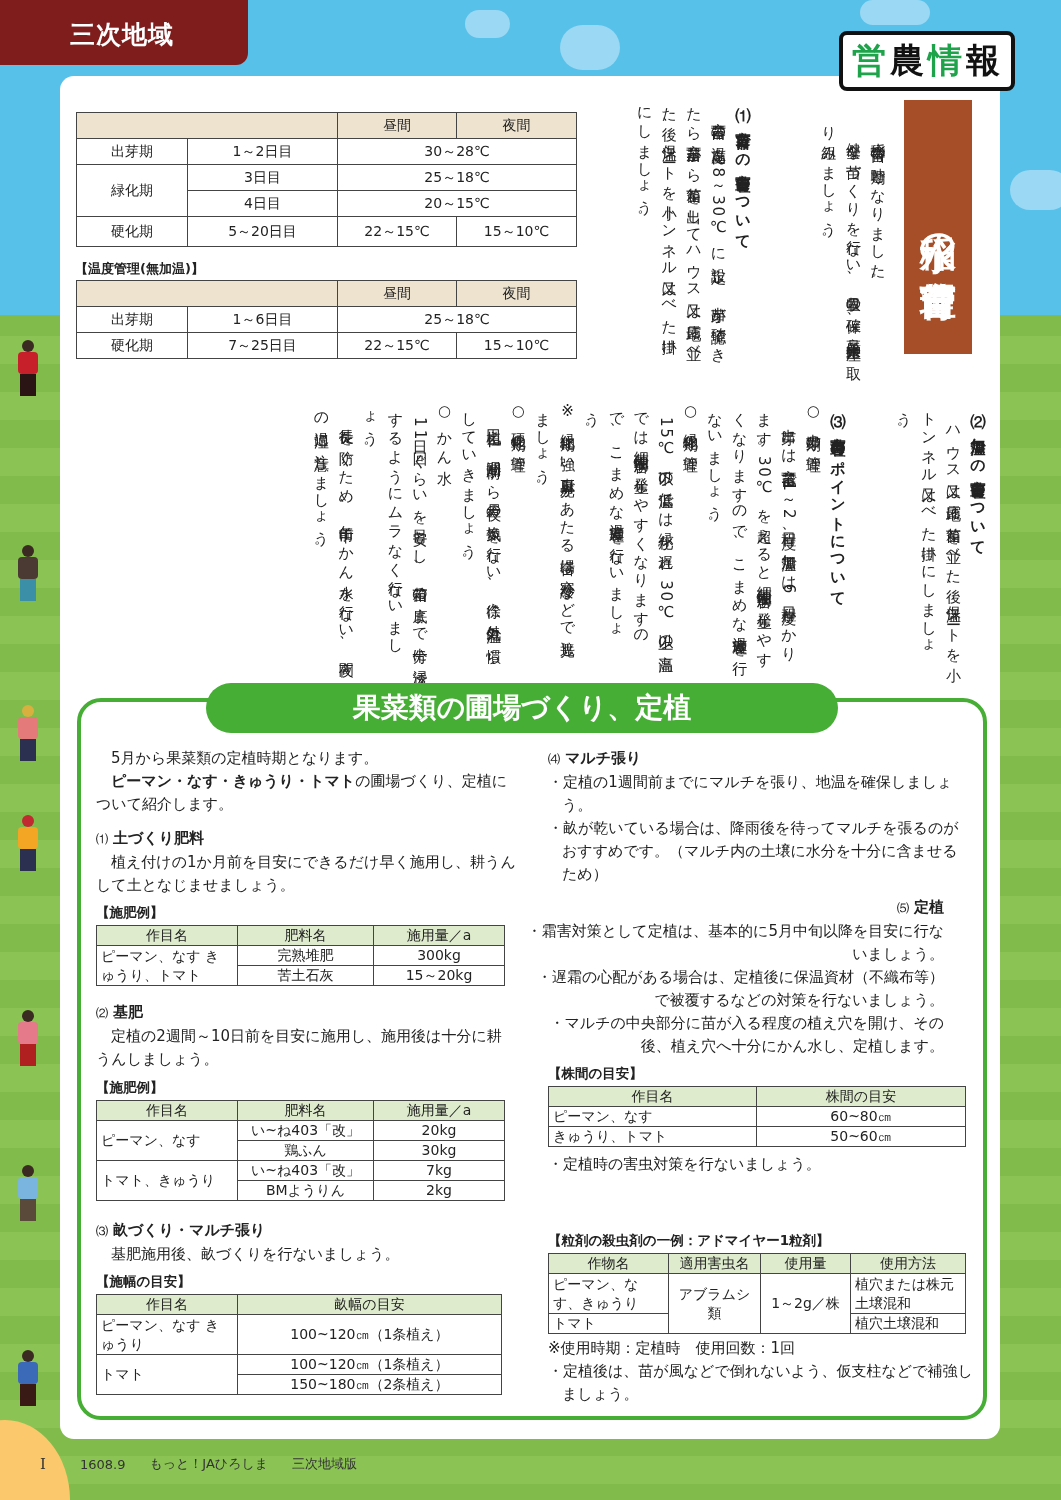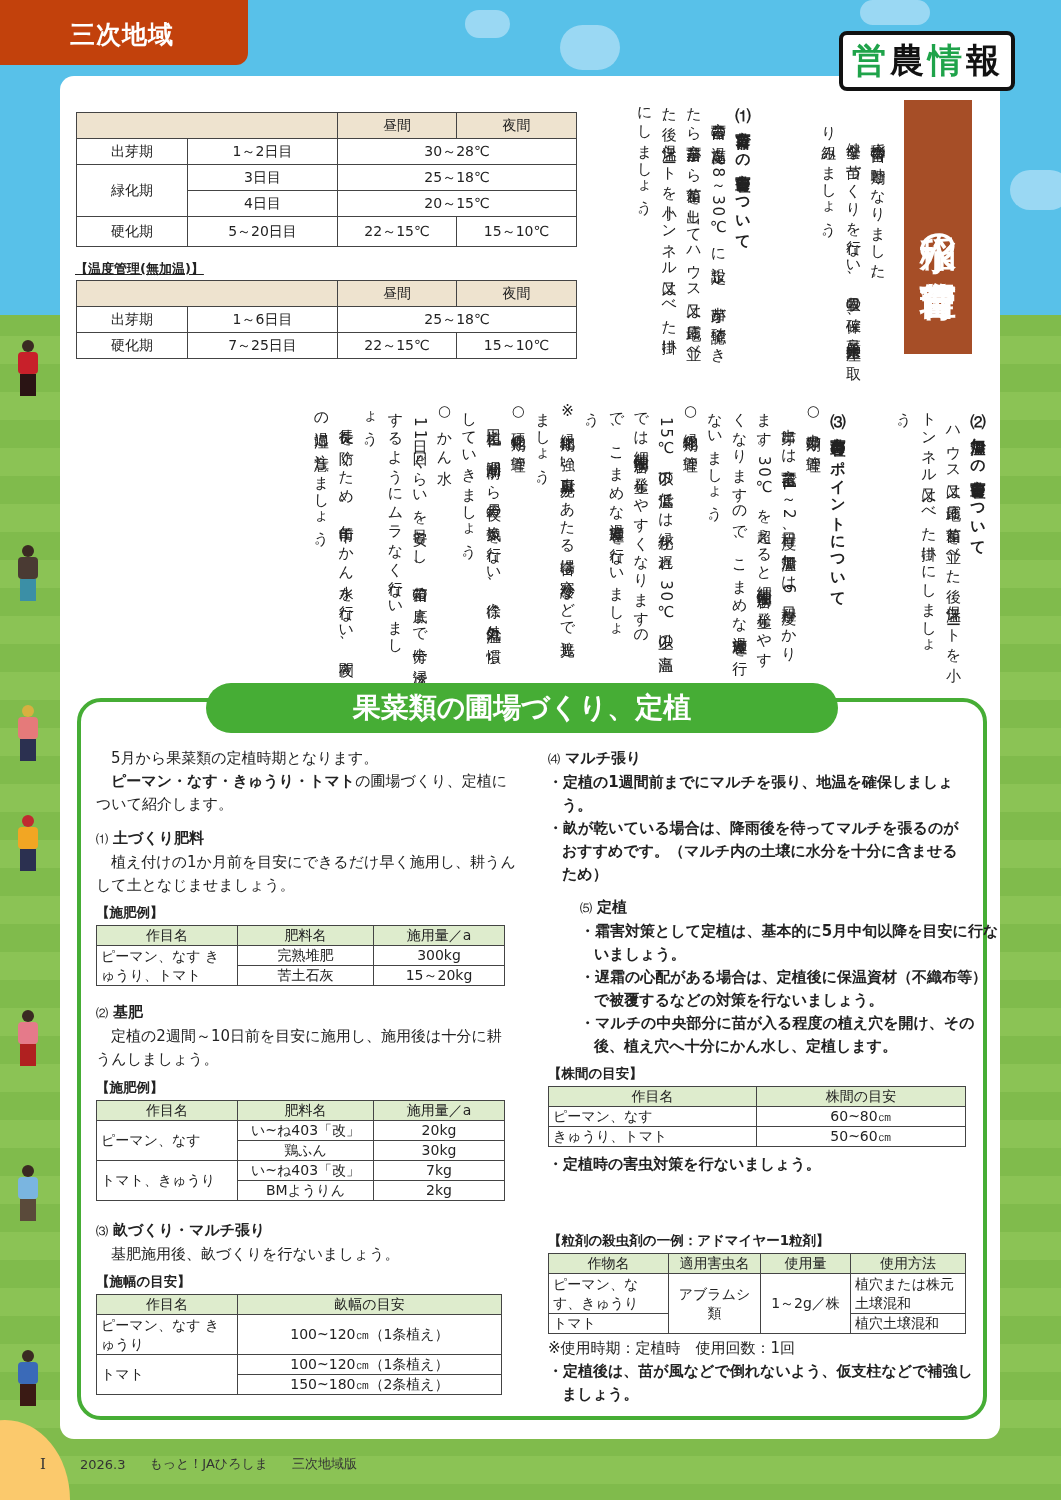--- a/index.html
+++ b/index.html
@@ -11,21 +11,21 @@
     background:
       repeating-linear-gradient(180deg, #8bc355 0px, #8bc355 28px, #80bb4c 28px, #80bb4c 56px);
   }
   .sky {
     position: absolute; left: 0; top: 0; width: 1061px; height: 315px;
     background: #58c1e9;
   }
   .cloud { position: absolute; background: #9ad8f3; border-radius: 40px; }
   .region-tab {
     position: absolute; left: 0; top: 0; width: 248px; height: 65px;
-    background: #c2410c; border-bottom-right-radius: 12px;
+    background: #7f1d1d; border-bottom-right-radius: 12px;
     color: #fff; font-weight: bold; font-size: 25px;
     padding: 18px 0 0 70px; letter-spacing: 1px;
   }
   .badge {
     position: absolute; left: 839px; top: 31px; width: 176px; height: 60px;
     background: #fff; border: 4px solid #111; border-radius: 8px;
     display: flex; align-items: center; justify-content: center; gap: 2px;
     font-weight: bold; font-size: 34px; letter-spacing: 2px; z-index: 3;
   }
   .badge .g { color: #1fa34a; }
@@ -80,21 +80,21 @@
     border: 4px solid #46ad35; border-radius: 24px;
   }
   .green-banner {
     position: absolute; left: 206px; top: 683px; width: 632px; height: 50px;
     background: #46ad35; border-radius: 26px; color: #fff;
     font-weight: bold; font-size: 28px; text-align: center; line-height: 50px;
   }
   .txt { position: absolute; font-size: 15px; line-height: 23px; color: #222; }
   .sec { font-size: 15px; font-weight: bold; }
   .sec .n { font-weight: normal; font-size: 12px; margin-right: 5px; }
-  .bl { padding-left: 14px; text-indent: -14px; font-weight: bold; }
+  .bl { padding-left: 14px; text-indent: -14px; }
   .ind { text-indent: 1em; }
   .lbl { font-size: 13.5px; font-weight: bold; text-align: center; }
 </style>
 </head>
 <body>
 
 <div class="sky">
   <div class="cloud" style="left:465px;top:10px;width:45px;height:28px;"></div>
   <div class="cloud" style="left:560px;top:25px;width:60px;height:45px;"></div>
   <div class="cloud" style="left:860px;top:0px;width:70px;height:25px;"></div>
@@ -172,21 +172,21 @@
       </tr>
   <tr style="height:30px;">
         <td>硬化期</td>
         <td>5～20日目</td>
         <td>22～15℃</td>
         <td>15～10℃</td>
       </tr>
 </tbody>
   </table>
 
-<div class="tbl-title" style="left:75px;top:260px;text-decoration:underline;">【温度管理(無加温)】</div>
+<div class="tbl-title" style="left:75px;top:260px;">【温度管理(無加温)】</div>
 <table class="t" style="left:76px;top:280px;width:501px;">
   <tbody>
       <tr>
     <th colspan="2" style="width:262px;"></th>
     <th style="width:119px;">昼間</th>
     <th style="width:120px;">夜間</th>
   </tr>
   <tr>
         <td style="width:111px;">出芽期</td>
         <td>1～6日目</td>
@@ -318,21 +318,21 @@
         <td class="c">150~180㎝（2条植え）</td>
       </tr>
 </tbody>
   </table>
 
 <div class="txt" style="left:548px;top:747px;width:420px;">
   <p class="sec"><span class="n">⑷</span><span>マルチ張り</span></p>
   <p class="bl">・定植の1週間前までにマルチを張り、地温を確保しましょう。</p>
   <p class="bl">・畝が乾いている場合は、降雨後を待ってマルチを張るのがおすすめです。（マルチ内の土壌に水分を十分に含ませるため）</p>
 </div>
-<div class="txt" style="left:580px;top:896px;width:420px;">
+<div class="txt" style="left:524px;top:896px;width:420px;text-align:right;">
   <p class="sec"><span class="n">⑸</span><span>定植</span></p>
   <p class="bl">・霜害対策として定植は、基本的に5月中旬以降を目安に行ないましょう。</p>
   <p class="bl">・遅霜の心配がある場合は、定植後に保温資材（不織布等）で被覆するなどの対策を行ないましょう。</p>
   <p class="bl">・マルチの中央部分に苗が入る程度の植え穴を開け、その後、植え穴へ十分にかん水し、定植します。</p>
 </div>
 <div class="txt lbl" style="left:548px;top:1062px;">【株間の目安】</div>
 <table class="g" style="left:548px;top:1086px;width:418px;">
   <tbody>
       <tr>
         <th style="width:208px;">作目名</th>
@@ -373,16 +373,16 @@
 </tbody>
   </table>
 <div class="txt" style="left:548px;top:1337px;width:425px;">
   <p>※使用時期：定植時　使用回数：1回</p>
   <p class="bl">・定植後は、苗が風などで倒れないよう、仮支柱などで補強しましょう。</p>
 </div>
 
 <div class="footer-circle"></div>
 <div class="footer">
   <span class="pg">I</span>
-  <span>2026.3</span>
+  <span>1608.9</span>
   <span>もっと！JAひろしま</span>
   <span>三次地域版</span>
 </div>
 
 </body></html>

